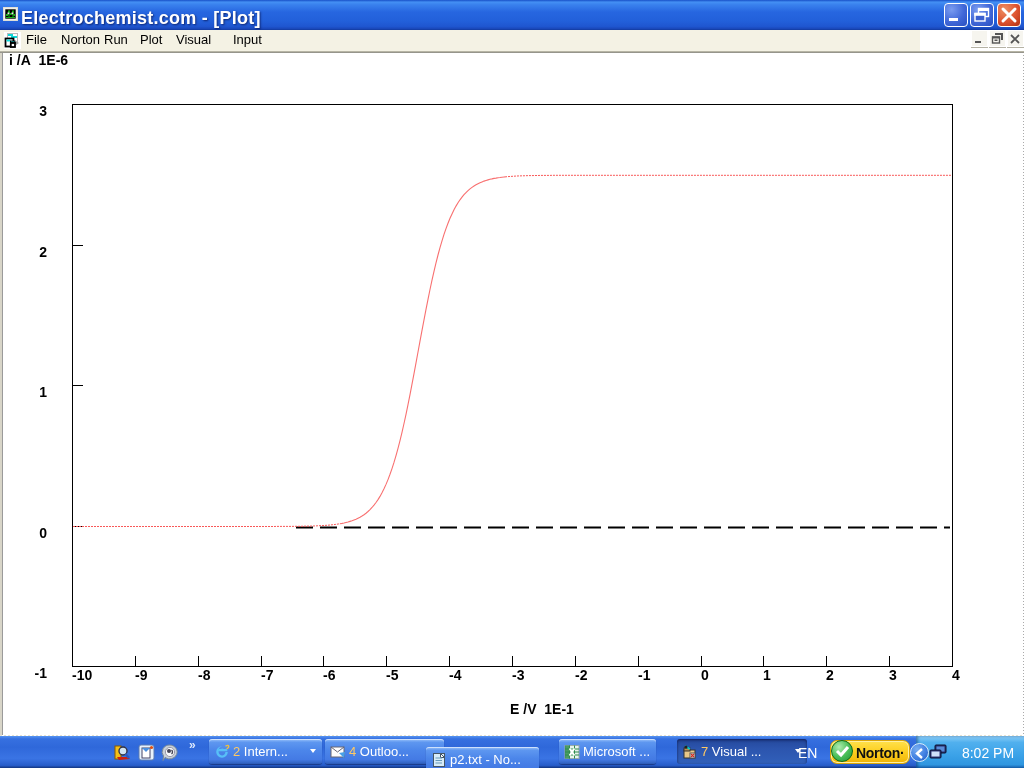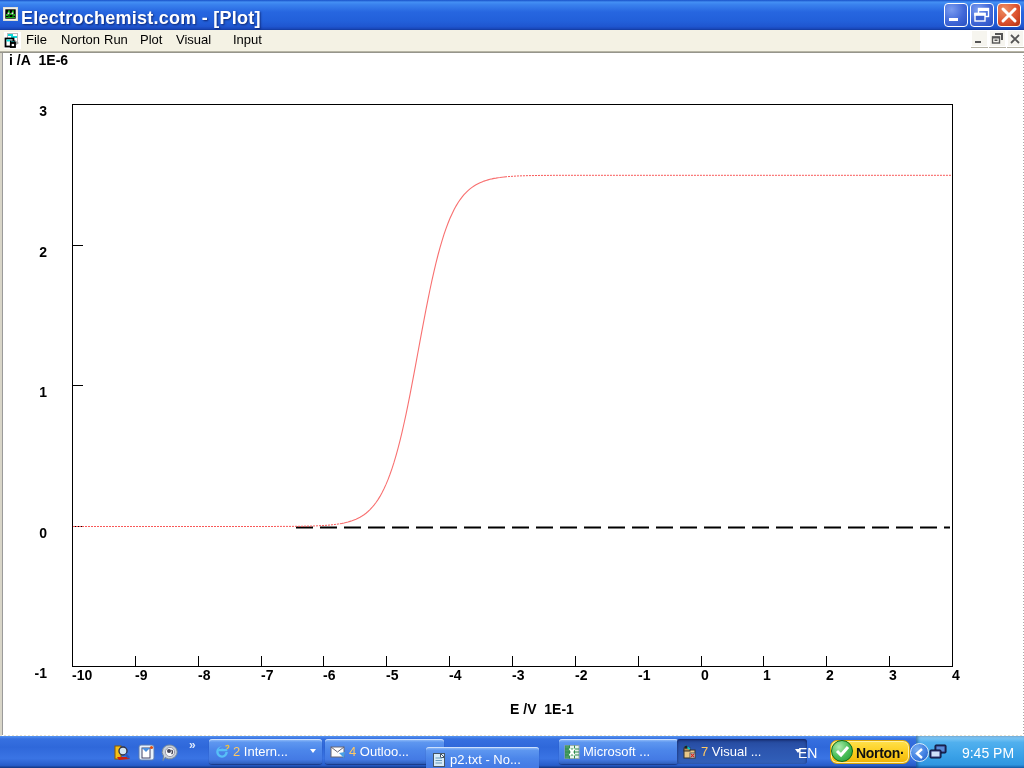--- a/index.html
+++ b/index.html
@@ -226,21 +226,21 @@
         <rect x="2.5" y="1.5" width="11" height="13" fill="#d8ecf8" stroke="#456"></rect>
         <path d="M9.5 1.5 l4 4 l-4 0 z" fill="#fff" stroke="#456"></path>
         <g stroke="#69b" stroke-width="1">
           <line x1="4.5" y1="6" x2="11" y2="6"></line>
           <line x1="4.5" y1="8.5" x2="11" y2="8.5"></line>
           <line x1="4.5" y1="11" x2="11" y2="11"></line>
         </g>
       </svg>
       <div class="lbl">p2.txt - No...</div>
     </div>
-<div class="tbtn" style="left:559px;width:119px;">
+<div class="tbtn" style="left:559px;width:97px;">
       <svg class="ticon" viewBox="0 0 16 16">
         <rect x="1" y="1.5" width="14" height="13" fill="#e8f4ec" stroke="#9aa"></rect>
         <g stroke="#2e8c4e" stroke-width="1">
           <line x1="1" y1="5" x2="15" y2="5"></line>
           <line x1="1" y1="8" x2="15" y2="8"></line>
           <line x1="1" y1="11" x2="15" y2="11"></line>
           <line x1="5.5" y1="1.5" x2="5.5" y2="14.5"></line>
           <line x1="10.5" y1="1.5" x2="10.5" y2="14.5"></line>
         </g>
         <rect x="1" y="1.5" width="5" height="13" fill="#2e8c4e" opacity=".85"></rect>
@@ -270,13 +270,13 @@
  <rect x="7.5" y="3.5" width="8" height="5" fill="#5a8cd8"></rect>
  <rect x="1" y="7" width="11" height="8" rx="1" fill="#303878" stroke="#0a1030"></rect>
  <rect x="2.5" y="8.5" width="8" height="5" fill="#cfe0f8"></rect>
 </svg>
 <div id="norton">
       <div id="ncirc"><svg width="20" height="20">
           <path d="M5 10 l4 4 l7 -8" fill="none" stroke="#fff" stroke-width="3"></path>
         </svg></div>
       <div id="nortontxt">Norton·</div>
     </div>
-<div id="timetxt">9:45 PM</div>
+<div id="timetxt">8:02 PM</div>
 </div>
 </body></html>

